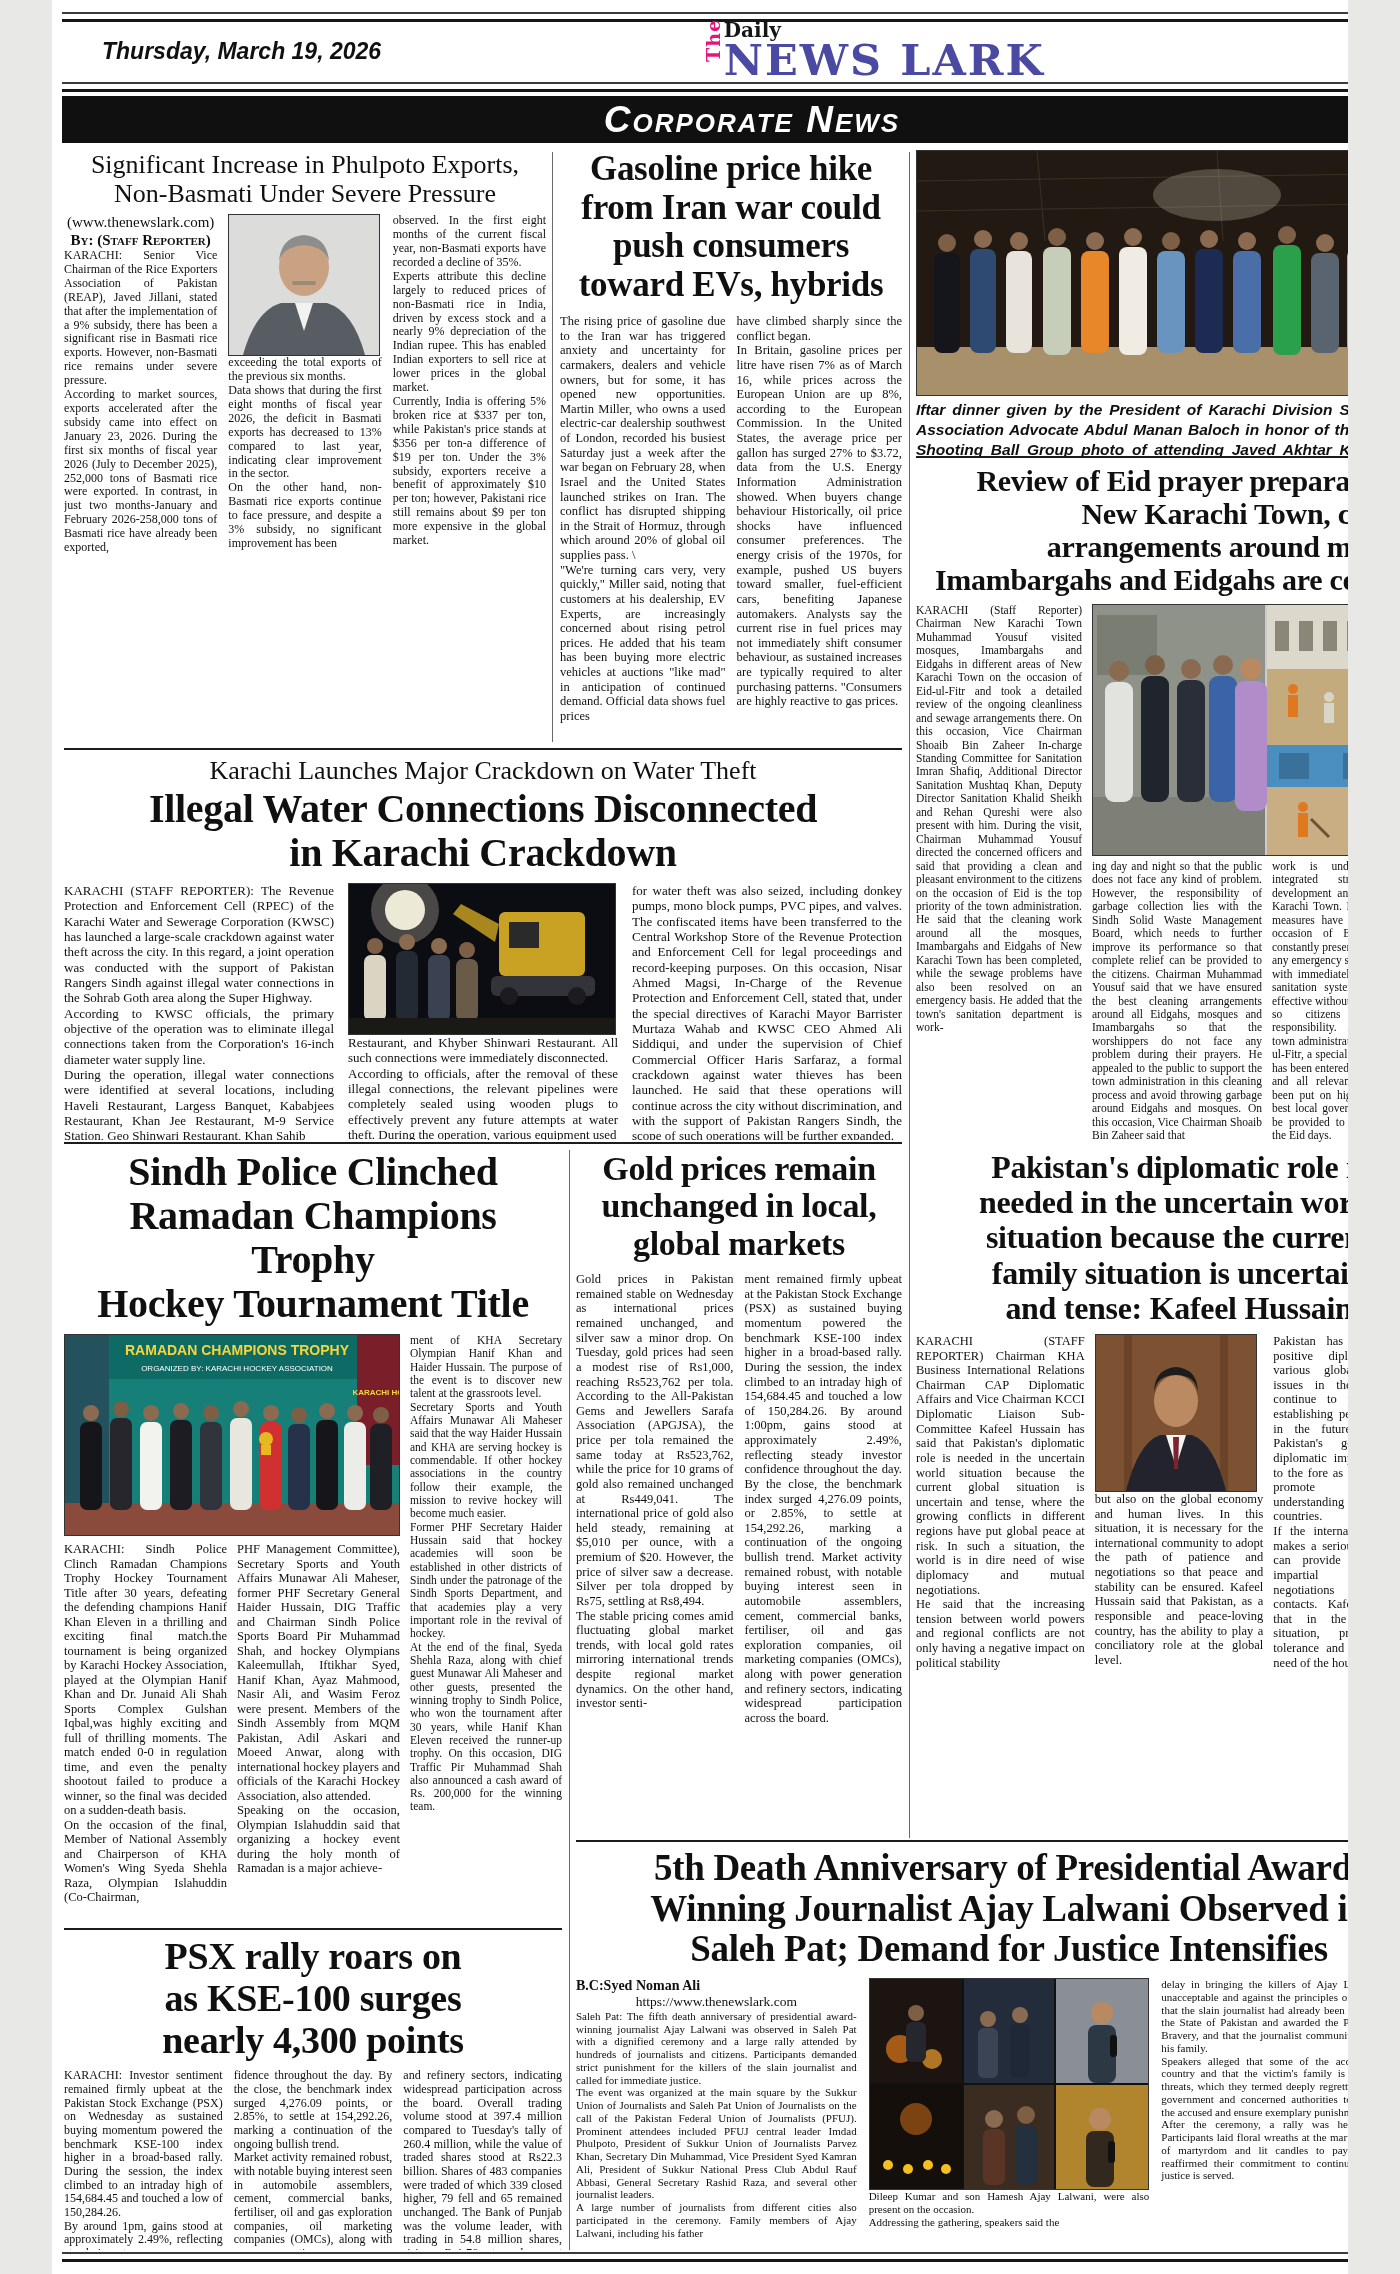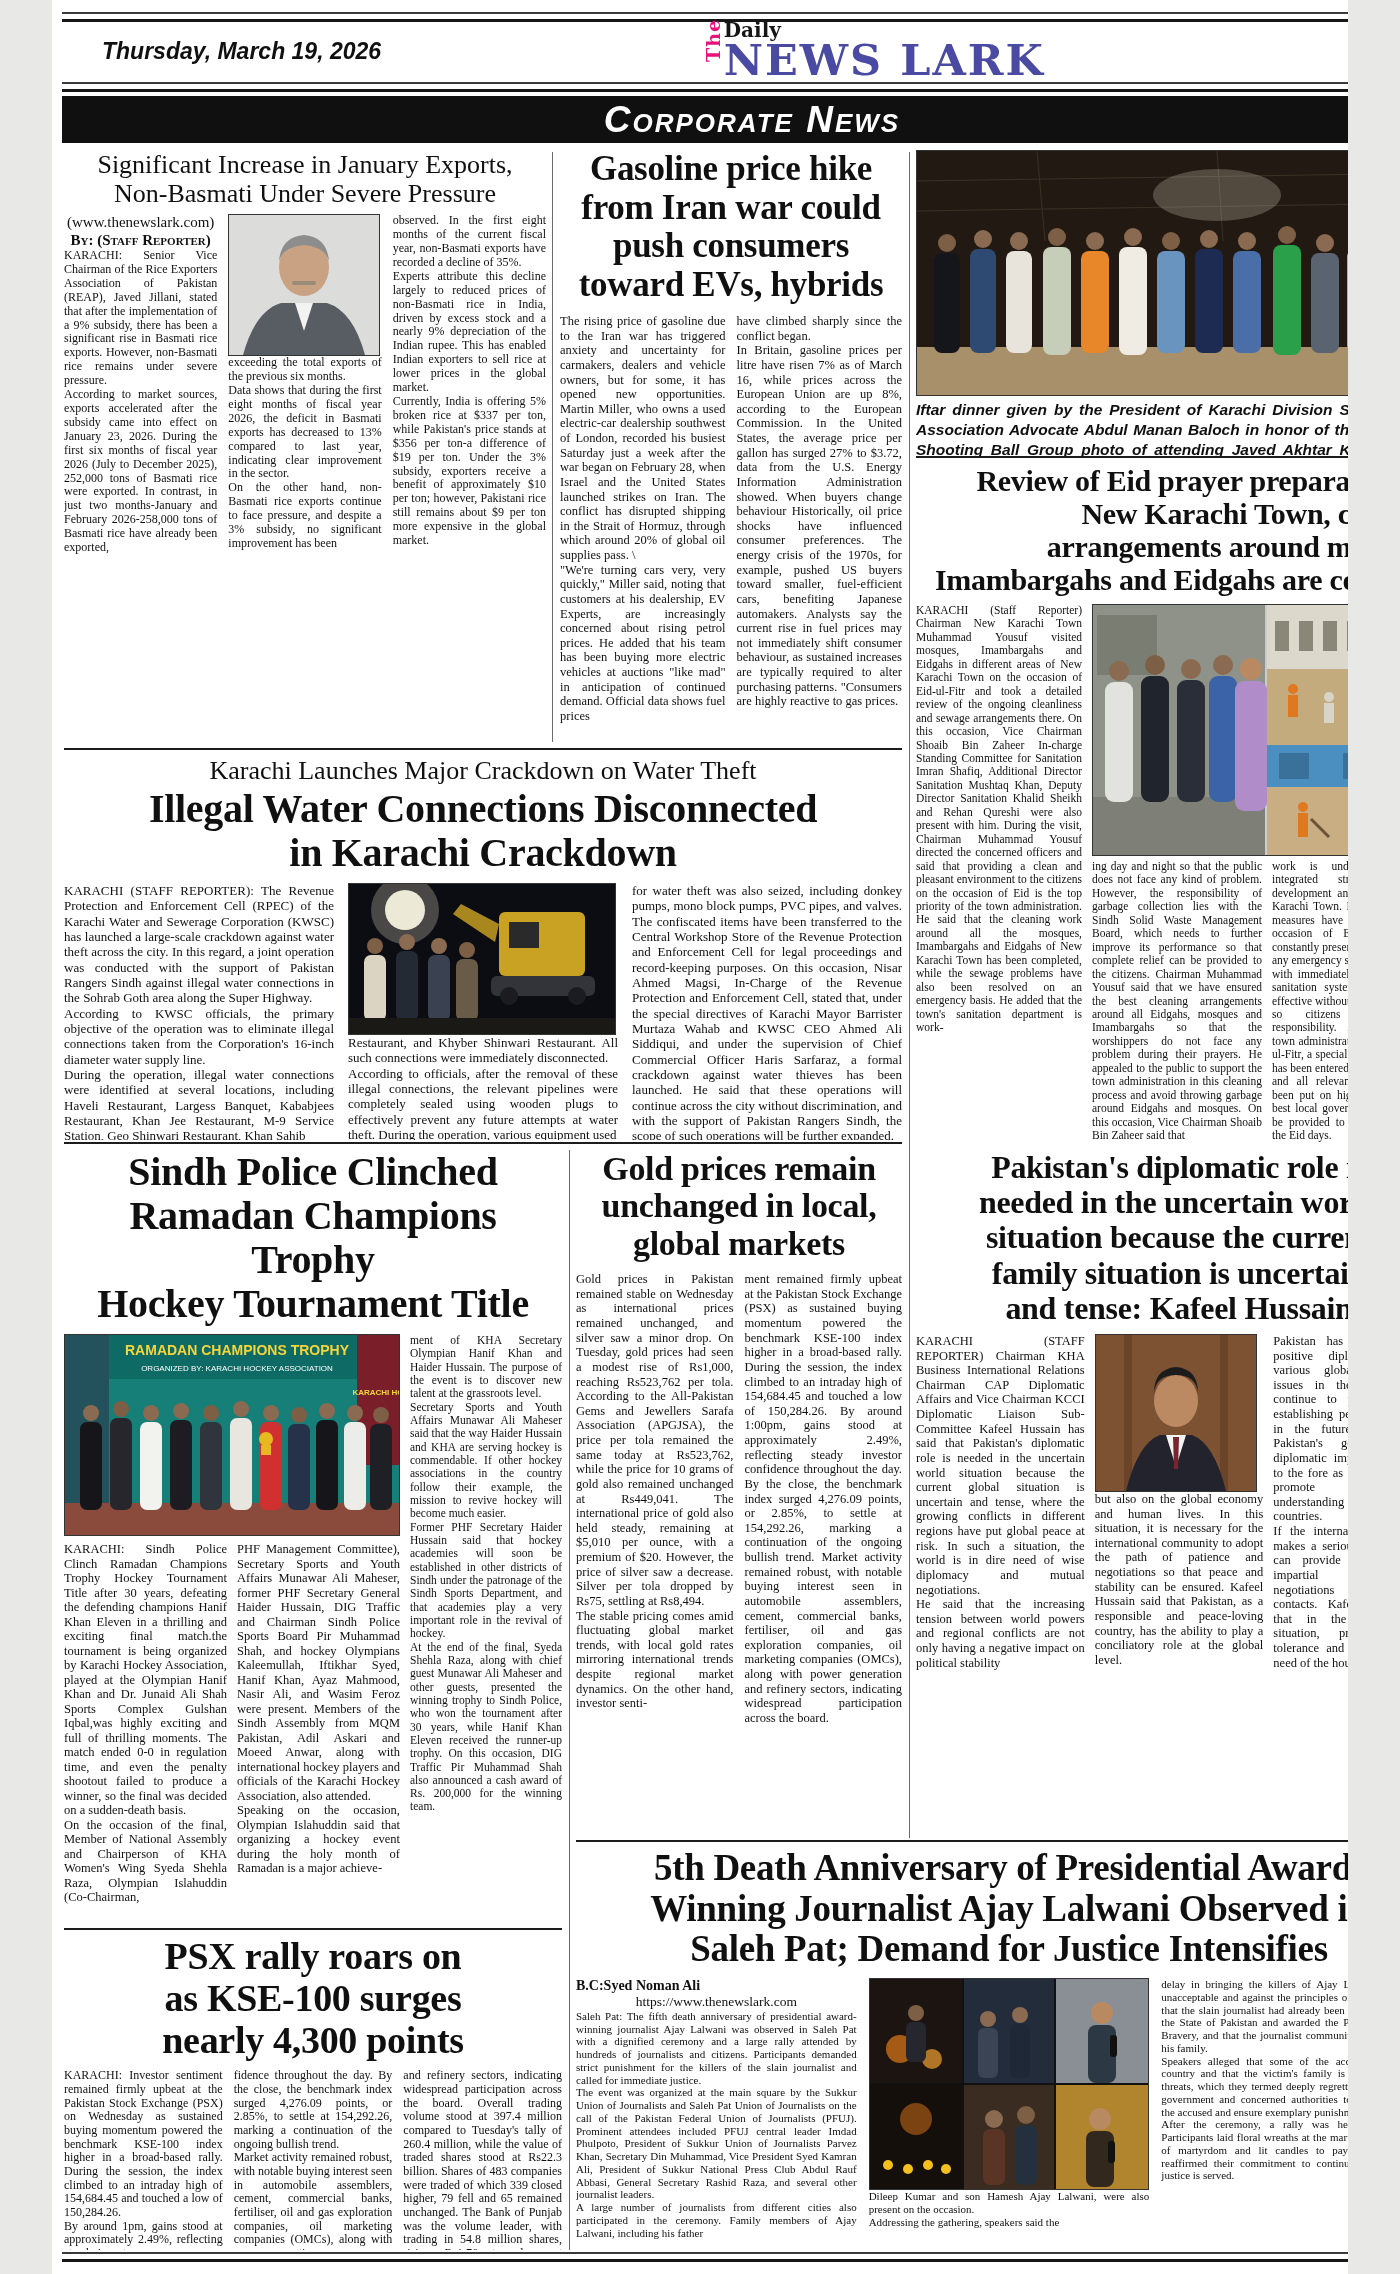--- a/index.html
+++ b/index.html
@@ -121,21 +121,21 @@
 
   <div id="banner">
     <span>Corporate News</span>
   </div>
 
   <div class="vrule" style="left:500px;top:152px;height:590px;"></div>
   <div class="vrule" style="left:857px;top:152px;height:1686px;"></div>
   <div class="vrule" style="left:517px;top:1150px;height:1100px;"></div>
 
   <section class="art" id="basmati">
-    <div class="kicker">Significant Increase in January Exports,
+    <div class="kicker">Significant Increase in Phulpoto Exports,
 Non-Basmati Under Severe Pressure</div>
     <div class="cols">
       <div class="col">
         <div class="srcline">(www.thenewslark.com)</div>
         <div class="byline">By: (Staff Reporter)</div>
         <div class="bodytxt">KARACHI: Senior Vice Chairman of the Rice Exporters Association of Pakistan (REAP), Javed Jillani, stated that after the implementation of a 9% subsidy, there has been a significant rise in Basmati rice exports. However, non-Basmati rice remains under severe pressure.
 According to market sources, exports accelerated after the subsidy came into effect on January 23, 2026. During the first six months of fiscal year 2026 (July to December 2025), 252,000 tons of Basmati rice were exported. In contrast, in just two months-January and February 2026-258,000 tons of Basmati rice have already been exported,</div>
       </div>
       <div class="col">
         <svg class="photo" width="150" height="140" viewBox="0 0 150 140" preserveAspectRatio="none">

